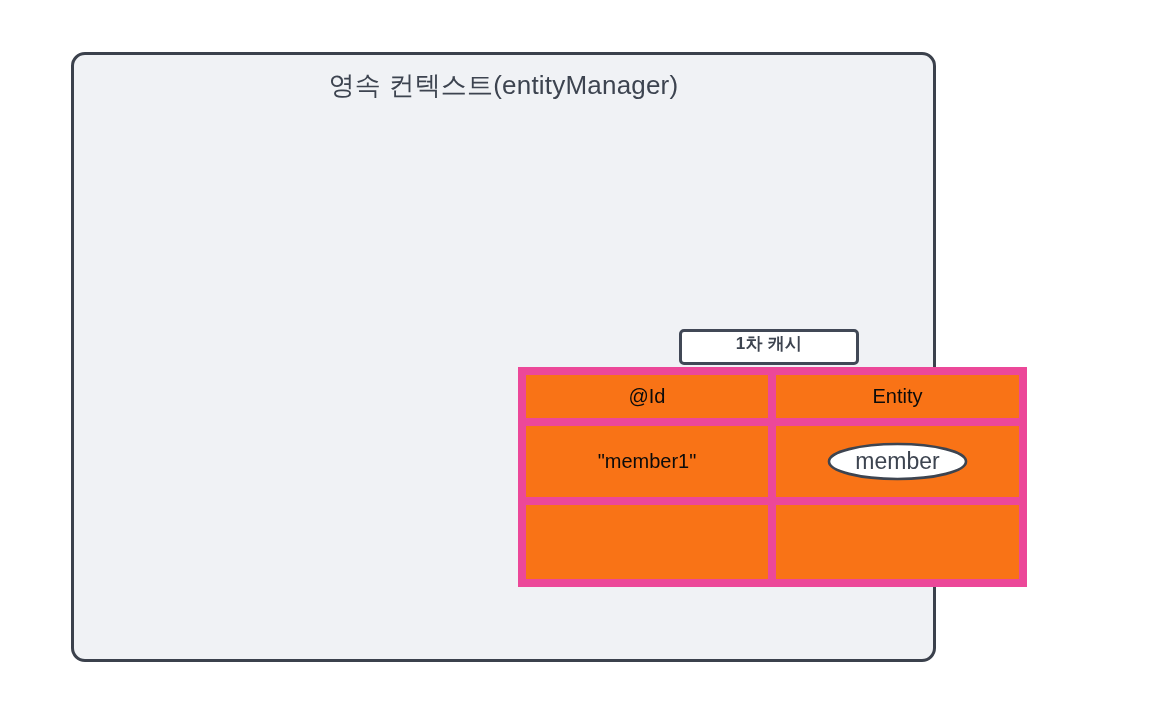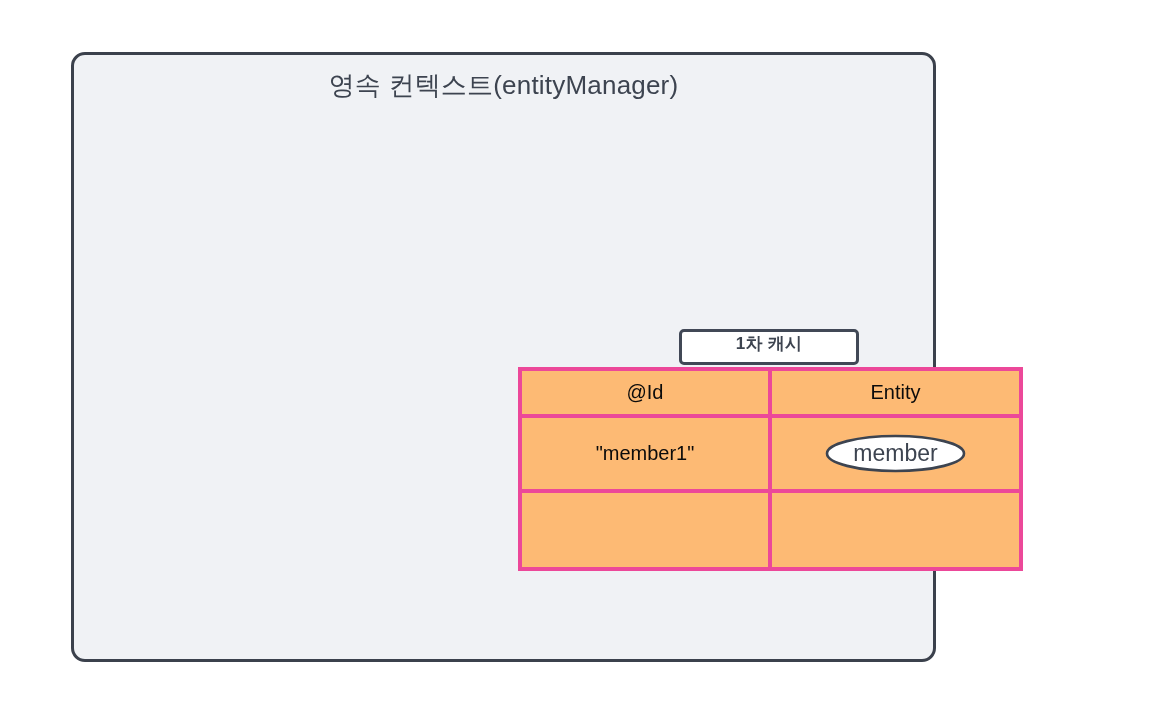--- a/index.html
+++ b/index.html
@@ -76,22 +76,22 @@
     z-index: 2;
     border-collapse: collapse;
     table-layout: fixed;
     background: #ffffff;
   }
   #cache-table col.col-id     { width: 250px; }
   #cache-table col.col-entity { width: 251px; }
 
   #cache-table th,
   #cache-table td {
-    border: 4px solid #ec4899;
-    background: #fdba74;
+    border: 8px solid #ec4899;
+    background: #f97316;
     padding: 0;
     margin: 0;
     text-align: right;
     vertical-align: middle;
     font-weight: normal;
     color: #0b0b0b;
   }
   #cache-table tr.header-row th { height: 43px; font-size: 20px; }
   #cache-table tr.data-row  td  { height: 71px; font-size: 20px; }
   #cache-table tr.empty-row td  { height: 74px; }

